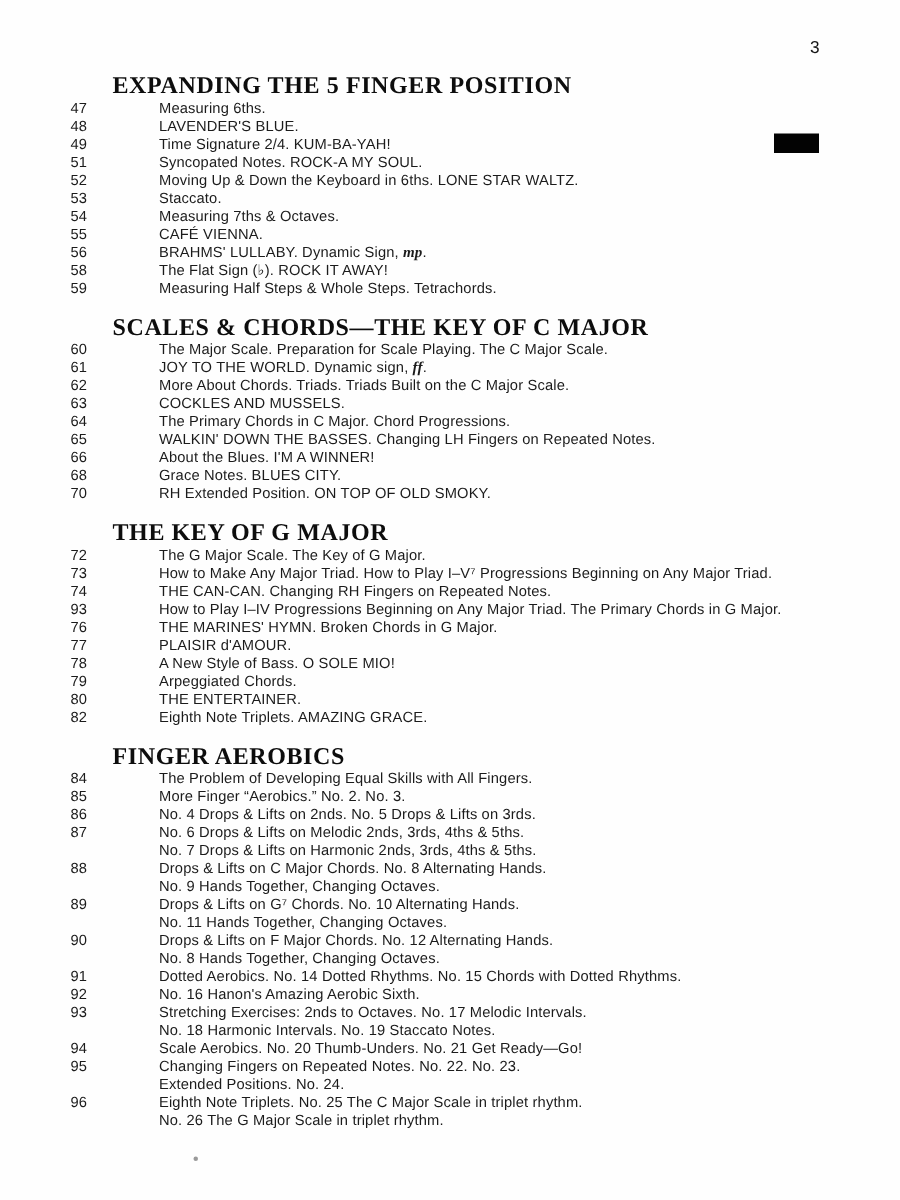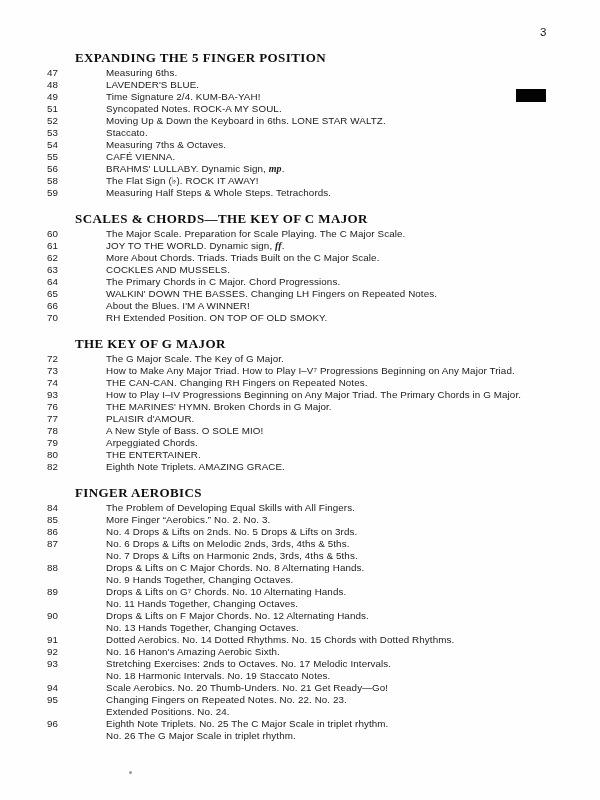--- a/index.html
+++ b/index.html
@@ -22,21 +22,21 @@
     color: #141414;
   }
   .toc {
     position: absolute;
     top: 52px; left: 40px;
     width: 548px;
   }
   .section-title {
     font-family: "Liberation Serif", serif;
     font-weight: bold;
-    font-size: 13px;
+    font-size: 16px;
     letter-spacing: 0.4px;
     color: #0d0d0d;
     margin: 14px 0 3px 35px;
     line-height: 12px;
     white-space: nowrap;
   }
   .section-title.first { margin-top: 0; }
   .row {
     display: flex;
     align-items: baseline;
@@ -149,20 +149,24 @@
       </div>
       <div class="row">
         <span class="num">65</span>
         <span class="text">WALKIN' DOWN THE BASSES. Changing LH Fingers on Repeated Notes.</span>
       </div>
       <div class="row">
         <span class="num">66</span>
         <span class="text">About the Blues. I'M A WINNER!</span>
       </div>
       <div class="row">
+        <span class="num">68</span>
+        <span class="text">Grace Notes. BLUES CITY.</span>
+      </div>
+      <div class="row">
         <span class="num">70</span>
         <span class="text">RH Extended Position. ON TOP OF OLD SMOKY.</span>
       </div>
       <div class="section-title">THE KEY OF G MAJOR</div>
       <div class="row">
         <span class="num">72</span>
         <span class="text">The G Major Scale. The Key of G Major.</span>
       </div>
       <div class="row">
         <span class="num">73</span>
@@ -236,21 +240,21 @@
       <div class="row">
         <span class="num"></span>
         <span class="text">No. 11 Hands Together, Changing Octaves.</span>
       </div>
       <div class="row">
         <span class="num">90</span>
         <span class="text">Drops &amp; Lifts on F Major Chords. No. 12 Alternating Hands.</span>
       </div>
       <div class="row">
         <span class="num"></span>
-        <span class="text">No. 13 Hands Together, Changing Octaves.</span>
+        <span class="text">No. 8 Hands Together, Changing Octaves.</span>
       </div>
       <div class="row">
         <span class="num">91</span>
         <span class="text">Dotted Aerobics. No. 14 Dotted Rhythms. No. 15 Chords with Dotted Rhythms.</span>
       </div>
       <div class="row">
         <span class="num">92</span>
         <span class="text">No. 16 Hanon's Amazing Aerobic Sixth.</span>
       </div>
       <div class="row">

